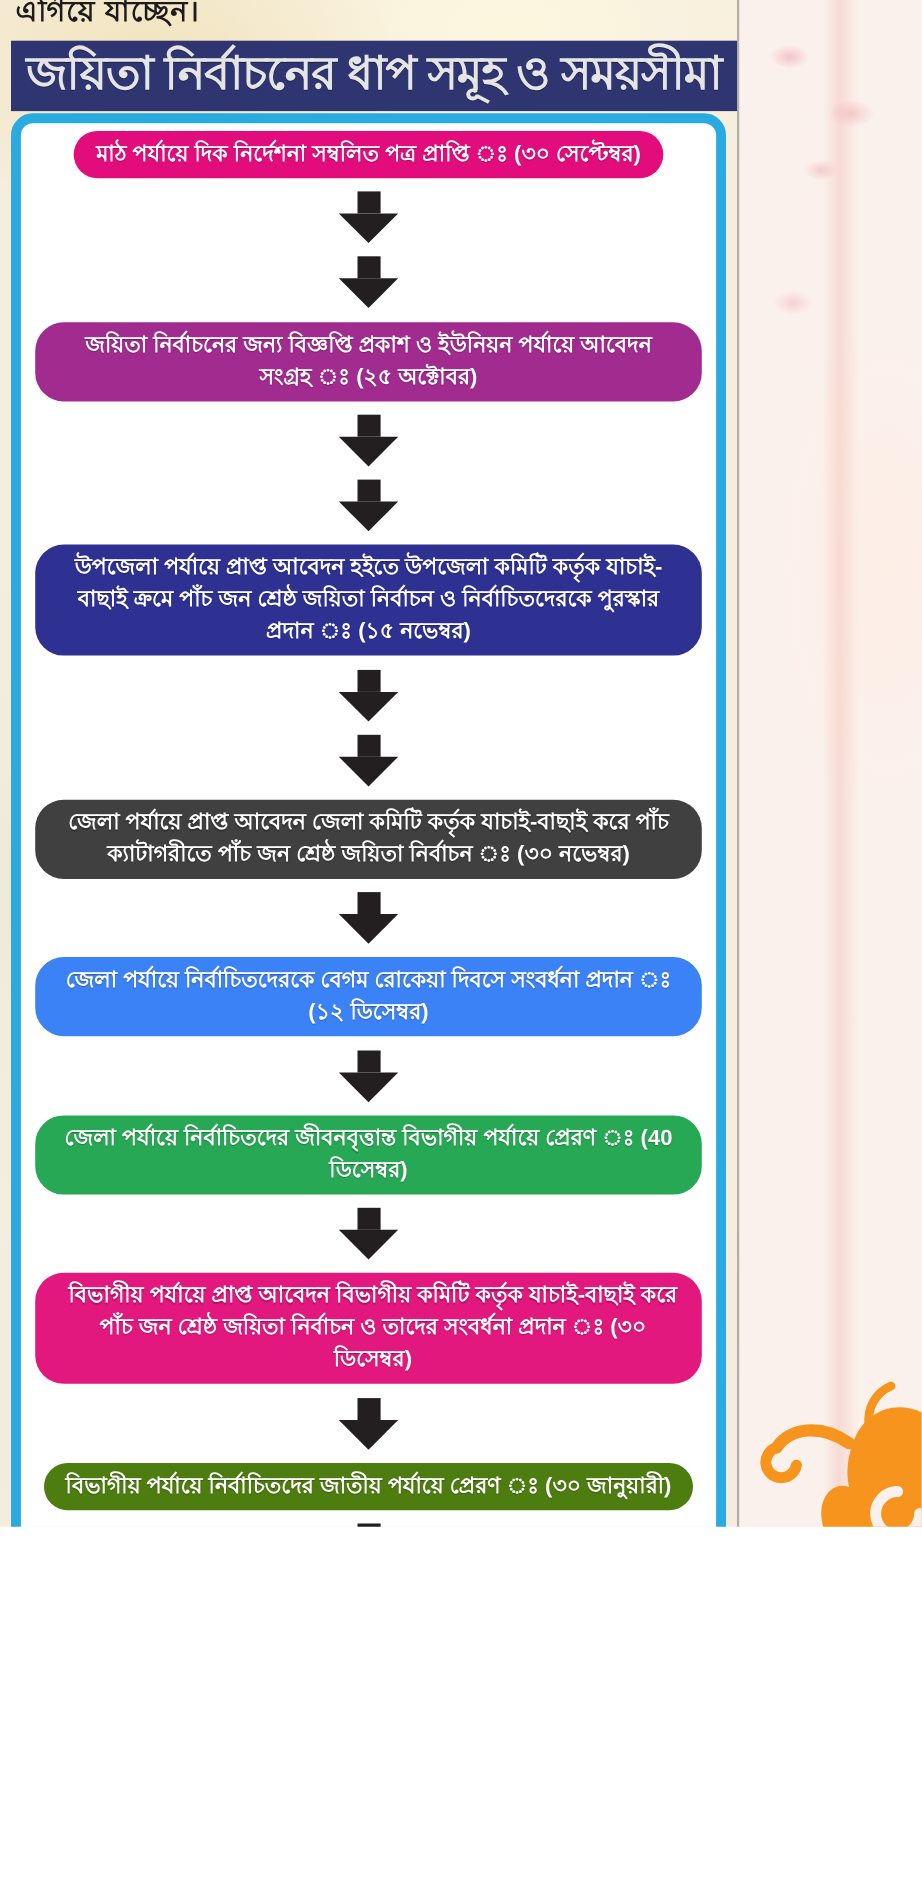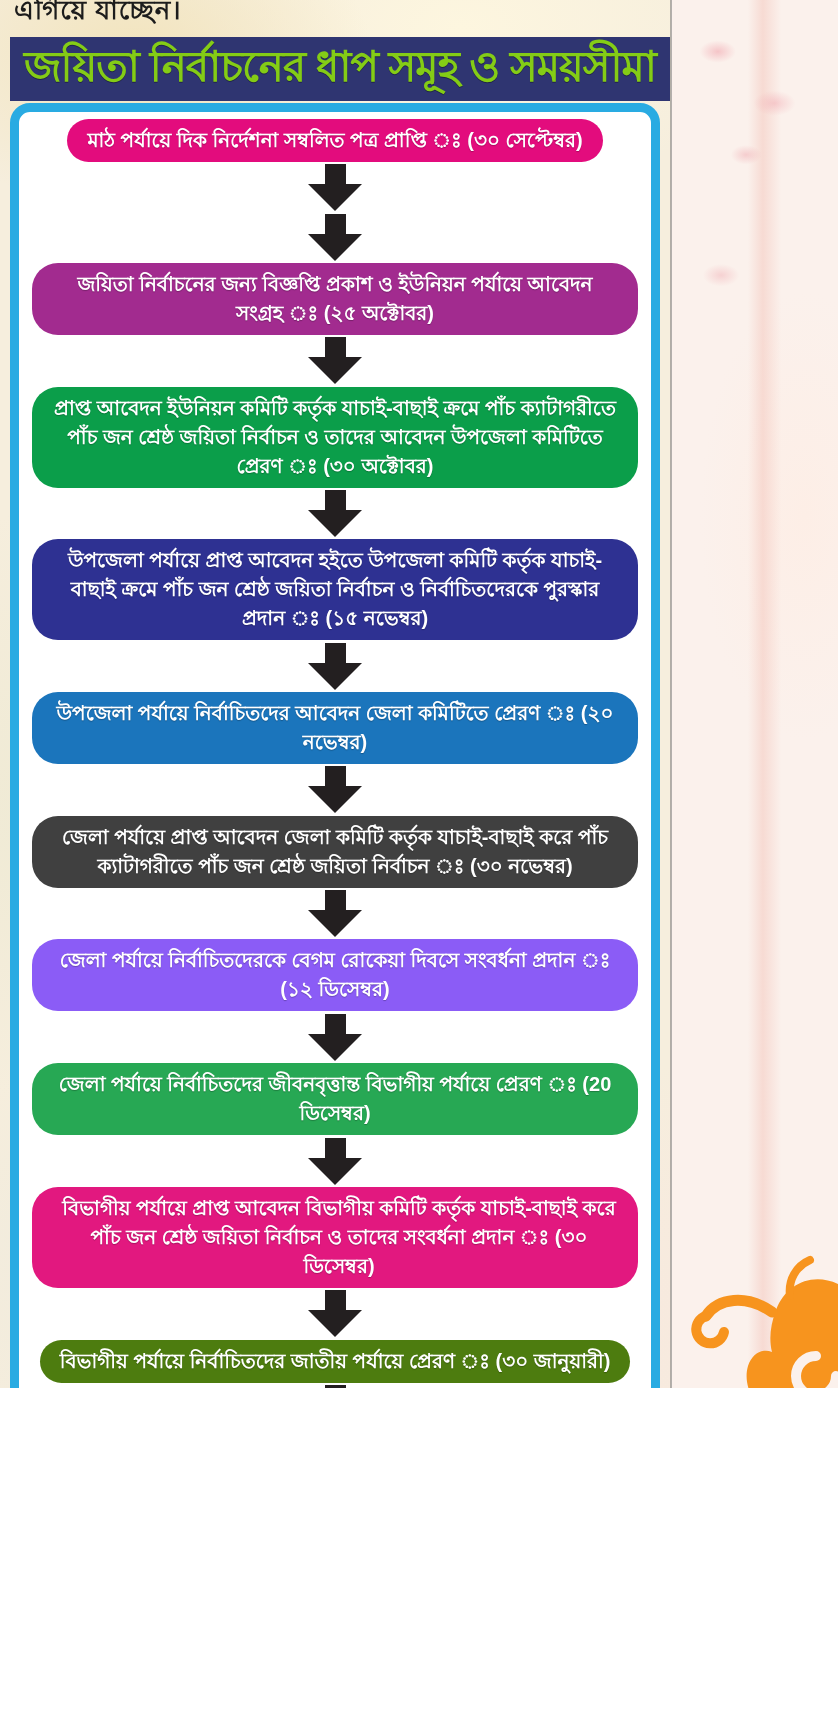--- a/index.html
+++ b/index.html
@@ -77,65 +77,63 @@
 <div class="canvas">
 
   <div class="bg-main"></div>
   <div class="bg-right-strip"></div>
   <div class="page-edge-v"></div>
   <div class="page-edge-h"></div>
 
   <div class="top-caption">এগিয়ে যাচ্ছেন।</div>
 
   <div class="header-bar" style="background: rgb(47, 53, 113);">
-    <span class="header-title" style="color: #84cc16;">জয়িতা নির্বাচনের ধাপ সমূহ ও সময়সীমা</span>
+    <span class="header-title" style="color: #e5e5e5;">জয়িতা নির্বাচনের ধাপ সমূহ ও সময়সীমা</span>
   </div>
 
   <div class="panel" style="border-color: rgb(41, 171, 226);">
     <div class="steps">
         <div class="step-box" style="background: rgb(227, 12, 125);">মাঠ পর্যায়ে দিক নির্দেশনা সম্বলিত পত্র প্রাপ্তি ঃ (৩০ সেপ্টেম্বর)</div>
         <div class="arrow">
           <div class="arrow-stem" style="background: rgb(35, 31, 32);"></div>
           <div class="arrow-head" style="border-top-color: rgb(35, 31, 32);"></div>
         </div>
         <div class="arrow">
           <div class="arrow-stem" style="background: rgb(35, 31, 32);"></div>
           <div class="arrow-head" style="border-top-color: rgb(35, 31, 32);"></div>
         </div>
         <div class="step-box" style="background: rgb(162, 43, 143);">জয়িতা নির্বাচনের জন্য বিজ্ঞপ্তি প্রকাশ ও ইউনিয়ন পর্যায়ে আবেদন সংগ্রহ ঃ (২৫ অক্টোবর)</div>
         <div class="arrow">
           <div class="arrow-stem" style="background: rgb(35, 31, 32);"></div>
           <div class="arrow-head" style="border-top-color: rgb(35, 31, 32);"></div>
         </div>
-        <div class="step-box" style="background: rgb(11, 158, 74);">প্রাপ্ত আবেদন ইউনিয়ন কমিটি কর্তৃক যাচাই-বাছাই ক্রমে পাঁচ ক্যাটাগরীতে পাঁচ জন শ্রেষ্ঠ জয়িতা নির্বাচন ও তাদের আবেদন উপজেলা কমিটিতে প্রেরণ ঃ (৩০ অক্টোবর)</div>
         <div class="arrow">
           <div class="arrow-stem" style="background: rgb(35, 31, 32);"></div>
           <div class="arrow-head" style="border-top-color: rgb(35, 31, 32);"></div>
         </div>
         <div class="step-box" style="background: rgb(46, 49, 146); border-radius: 26px;">উপজেলা পর্যায়ে প্রাপ্ত আবেদন হইতে উপজেলা কমিটি কর্তৃক যাচাই-বাছাই ক্রমে পাঁচ জন শ্রেষ্ঠ জয়িতা নির্বাচন ও নির্বাচিতদেরকে পুরস্কার প্রদান ঃ (১৫ নভেম্বর)</div>
         <div class="arrow">
           <div class="arrow-stem" style="background: rgb(35, 31, 32);"></div>
           <div class="arrow-head" style="border-top-color: rgb(35, 31, 32);"></div>
         </div>
-        <div class="step-box" style="background: rgb(27, 117, 188);">উপজেলা পর্যায়ে নির্বাচিতদের আবেদন জেলা কমিটিতে প্রেরণ ঃ (২০ নভেম্বর)</div>
         <div class="arrow">
           <div class="arrow-stem" style="background: rgb(35, 31, 32);"></div>
           <div class="arrow-head" style="border-top-color: rgb(35, 31, 32);"></div>
         </div>
         <div class="step-box" style="background: #404040;">জেলা পর্যায়ে প্রাপ্ত আবেদন জেলা কমিটি কর্তৃক যাচাই-বাছাই করে পাঁচ ক্যাটাগরীতে পাঁচ জন শ্রেষ্ঠ জয়িতা নির্বাচন ঃ (৩০ নভেম্বর)</div>
         <div class="arrow">
           <div class="arrow-stem" style="background: rgb(35, 31, 32);"></div>
           <div class="arrow-head" style="border-top-color: rgb(35, 31, 32);"></div>
         </div>
-        <div class="step-box" style="background: #8b5cf6;">জেলা পর্যায়ে নির্বাচিতদেরকে বেগম রোকেয়া দিবসে সংবর্ধনা প্রদান ঃ (১২ ডিসেম্বর)</div>
+        <div class="step-box" style="background: #3b82f6;">জেলা পর্যায়ে নির্বাচিতদেরকে বেগম রোকেয়া দিবসে সংবর্ধনা প্রদান ঃ (১২ ডিসেম্বর)</div>
         <div class="arrow">
           <div class="arrow-stem" style="background: rgb(35, 31, 32);"></div>
           <div class="arrow-head" style="border-top-color: rgb(35, 31, 32);"></div>
         </div>
-        <div class="step-box" style="background: rgb(39, 168, 84);">জেলা পর্যায়ে নির্বাচিতদের জীবনবৃত্তান্ত বিভাগীয় পর্যায়ে প্রেরণ ঃ (20 ডিসেম্বর)</div>
+        <div class="step-box" style="background: rgb(39, 168, 84);">জেলা পর্যায়ে নির্বাচিতদের জীবনবৃত্তান্ত বিভাগীয় পর্যায়ে প্রেরণ ঃ (40 ডিসেম্বর)</div>
         <div class="arrow">
           <div class="arrow-stem" style="background: rgb(35, 31, 32);"></div>
           <div class="arrow-head" style="border-top-color: rgb(35, 31, 32);"></div>
         </div>
         <div class="step-box" style="background: rgb(226, 24, 127); padding-left: 28px;">বিভাগীয় পর্যায়ে প্রাপ্ত আবেদন বিভাগীয় কমিটি কর্তৃক যাচাই-বাছাই করে পাঁচ জন শ্রেষ্ঠ জয়িতা নির্বাচন ও তাদের সংবর্ধনা প্রদান ঃ (৩০ ডিসেম্বর)</div>
         <div class="arrow">
           <div class="arrow-stem" style="background: rgb(35, 31, 32);"></div>
           <div class="arrow-head" style="border-top-color: rgb(35, 31, 32);"></div>
         </div>
         <div class="step-box" style="background: #4d7c0f;">বিভাগীয় পর্যায়ে নির্বাচিতদের জাতীয় পর্যায়ে প্রেরণ ঃ (৩০ জানুয়ারী)</div>

